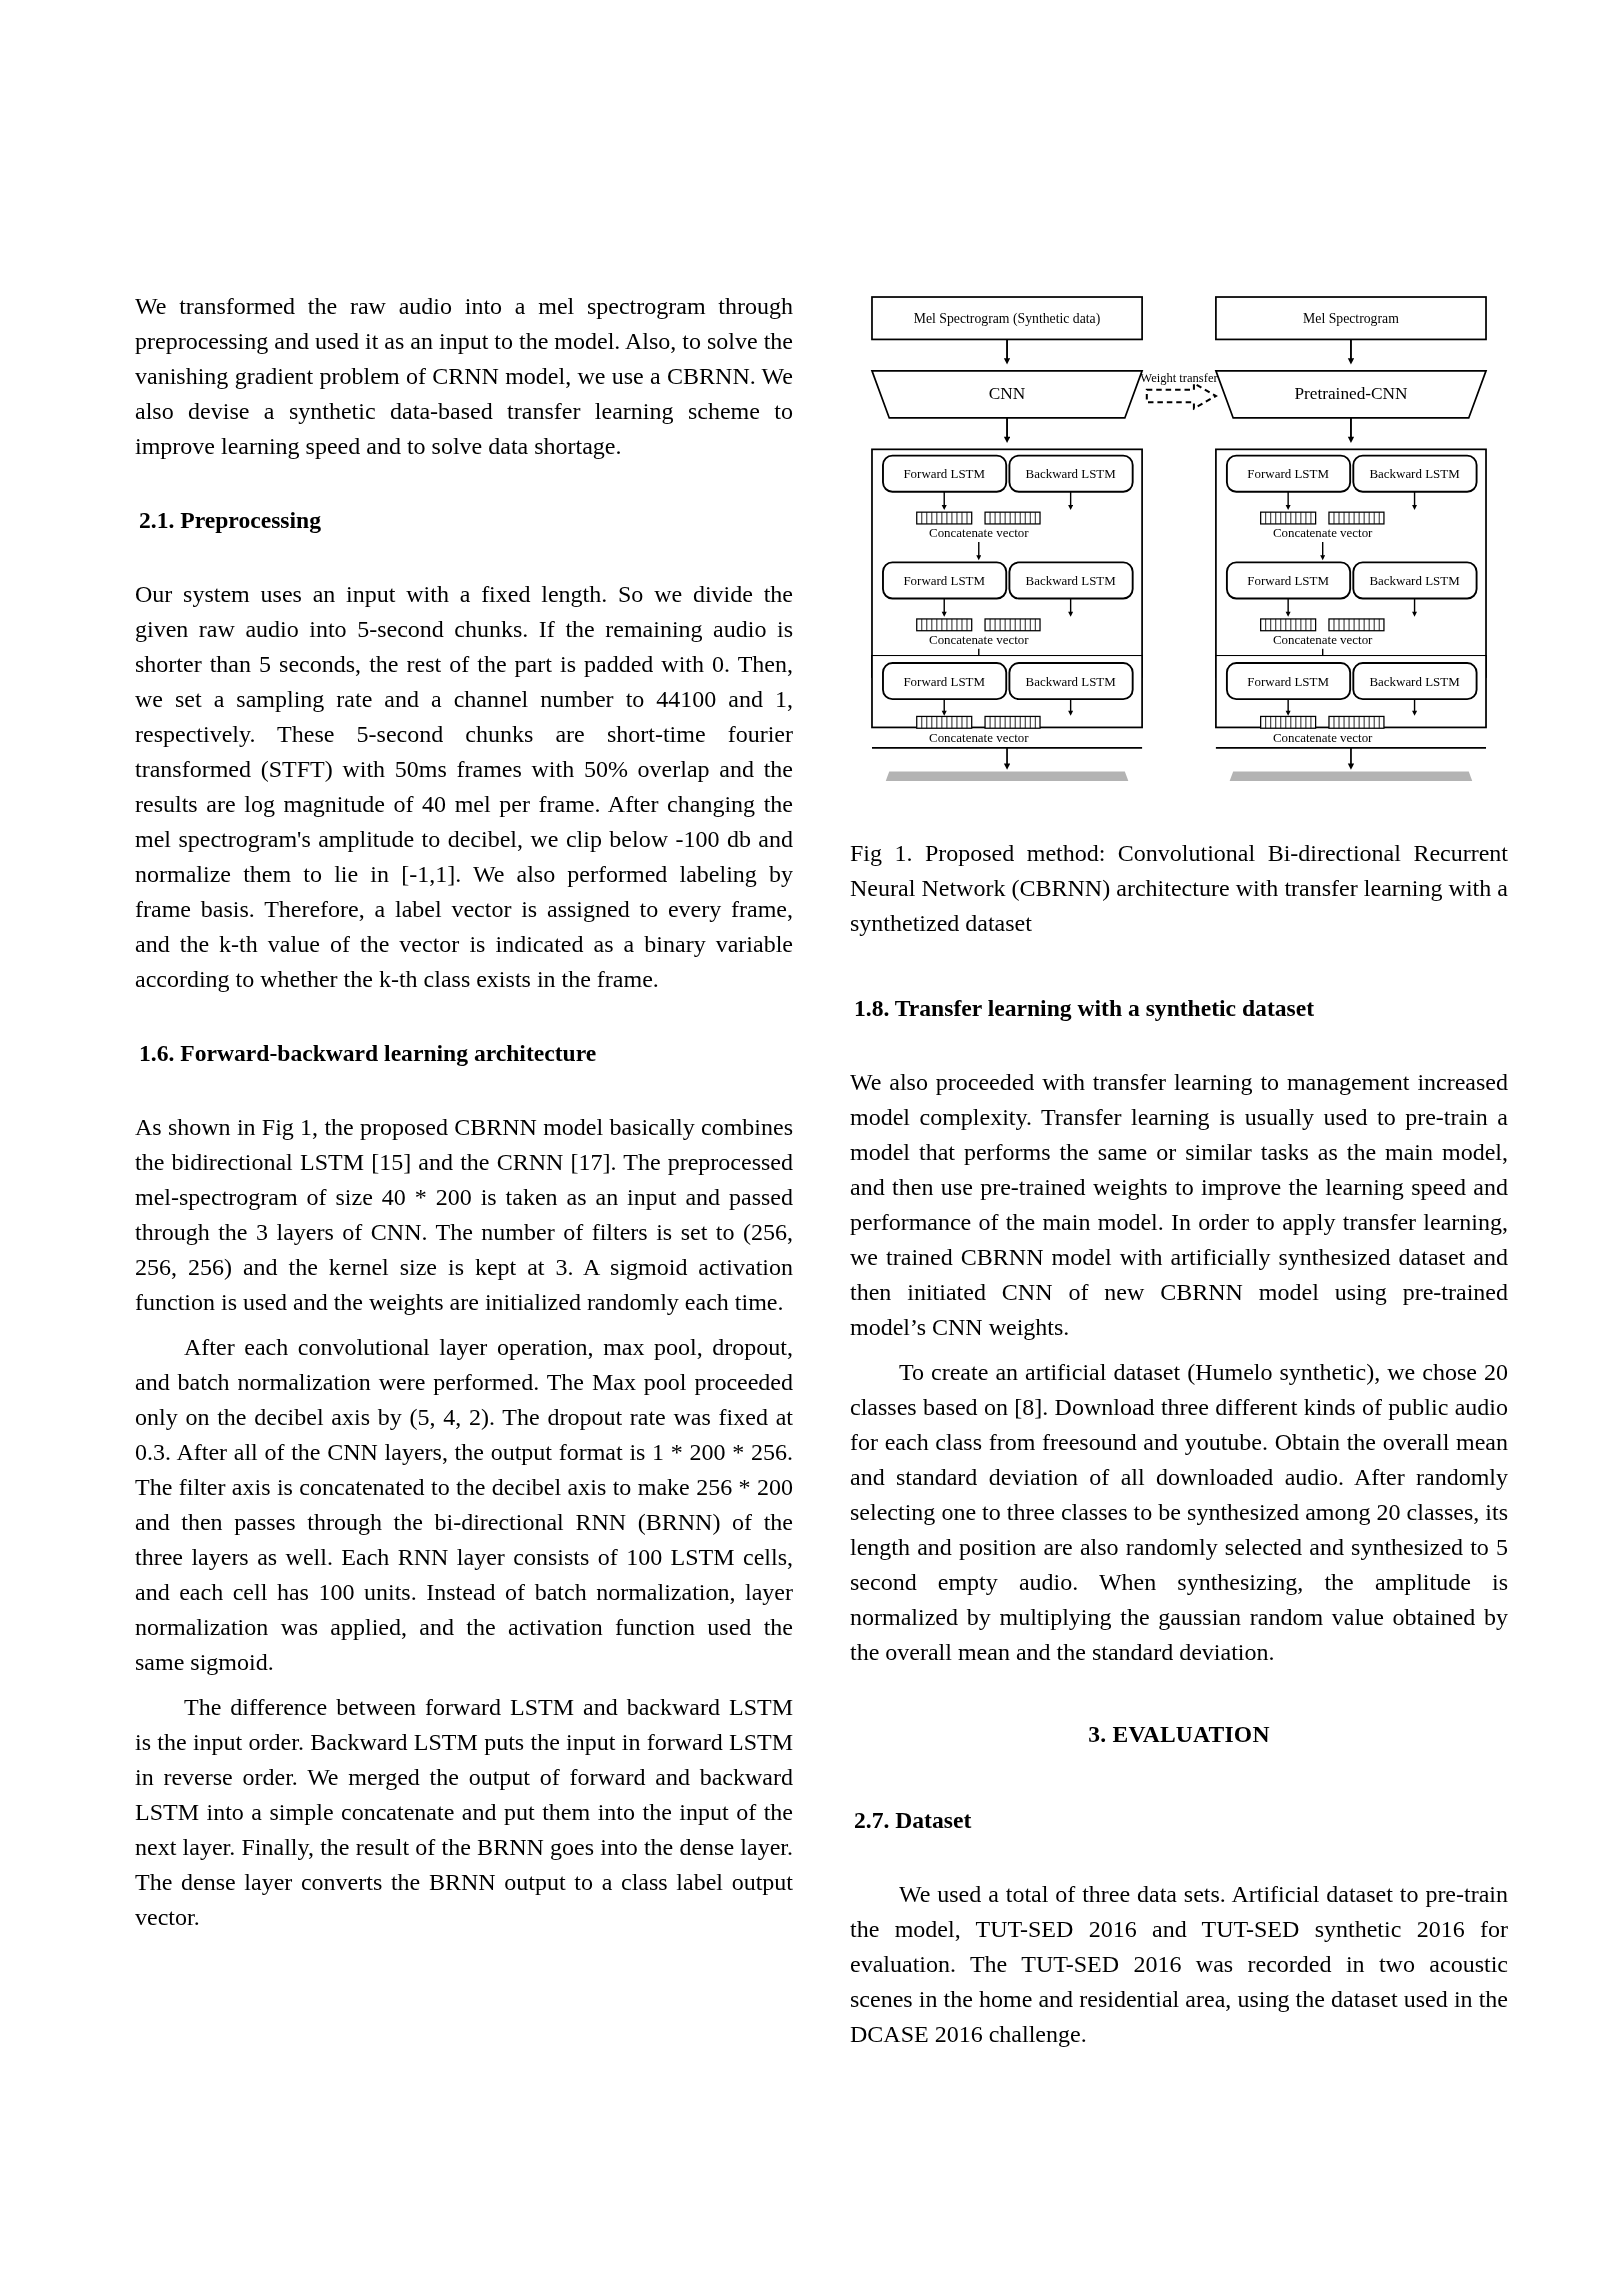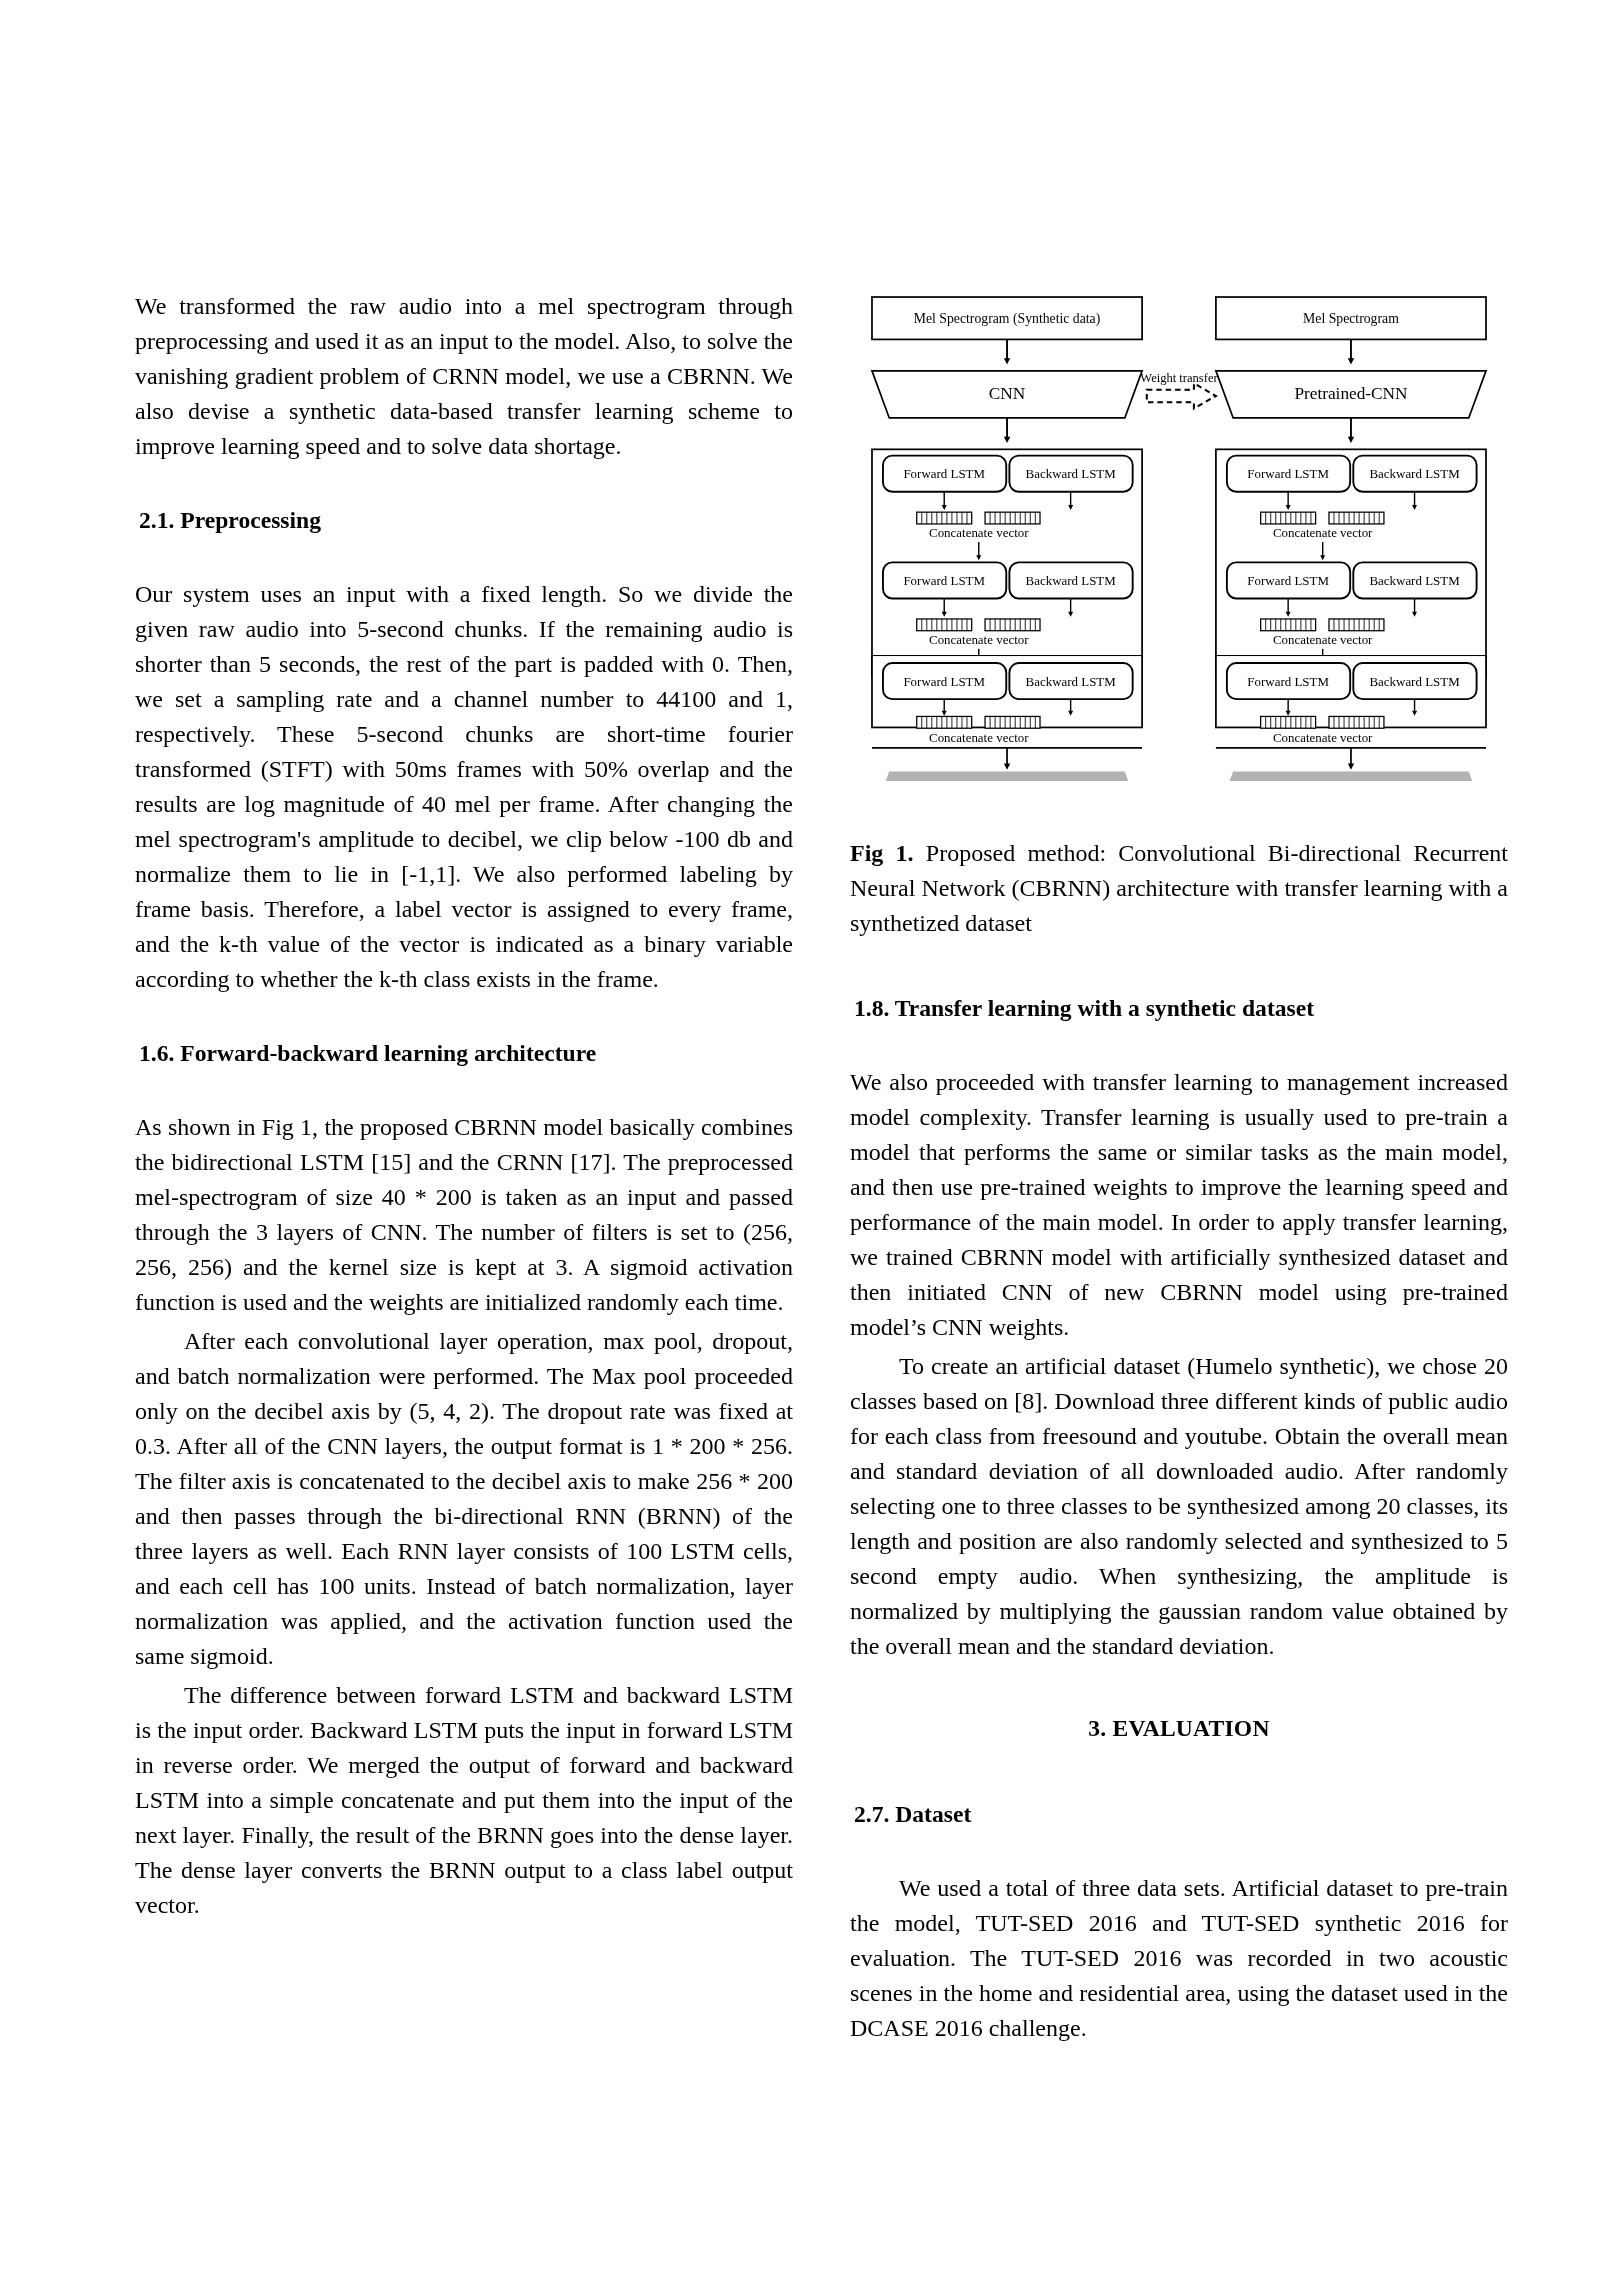--- a/index.html
+++ b/index.html
@@ -38,21 +38,21 @@
 
   p.body {
     margin: 0 0 0 0;
     font-size: 24px;
     line-height: 35px;
     text-align: justify;
     text-justify: inter-word;
     hyphens: none;
   }
   p.body.indent { text-indent: 49px; }
-  p.body + p.body { margin-top: 4px; }
+  p.body + p.body { margin-top: 10px; }
 
   h3.sec {
     margin: 4px;
     font-size: 23.6px;
     font-weight: bold;
     line-height: 35px;
     text-align: left;
   }
   h2.sec-center {
     margin: 12px;
@@ -77,21 +77,21 @@
     height: 495px;
   }
   .diagram svg { display: block; }
 
   .fig-caption {
     font-size: 24px;
     line-height: 35px;
     text-align: justify;
     margin: 0;
   }
-  .fig-caption .lbl { font-weight: bold; }
+  .fig-caption .lbl { font-weight: normal; }
 </style>
 </head>
 <body>
 
 <div class="page">
   <div class="columns">
 
     <div class="col">
 
       <p class="body">We transformed the raw audio into a mel spectrogram through preprocessing and used it as an input to the model. Also, to solve the vanishing gradient problem of CRNN model, we use a CBRNN. We also devise a synthetic data-based transfer learning scheme to improve learning speed and to solve data shortage.</p>

